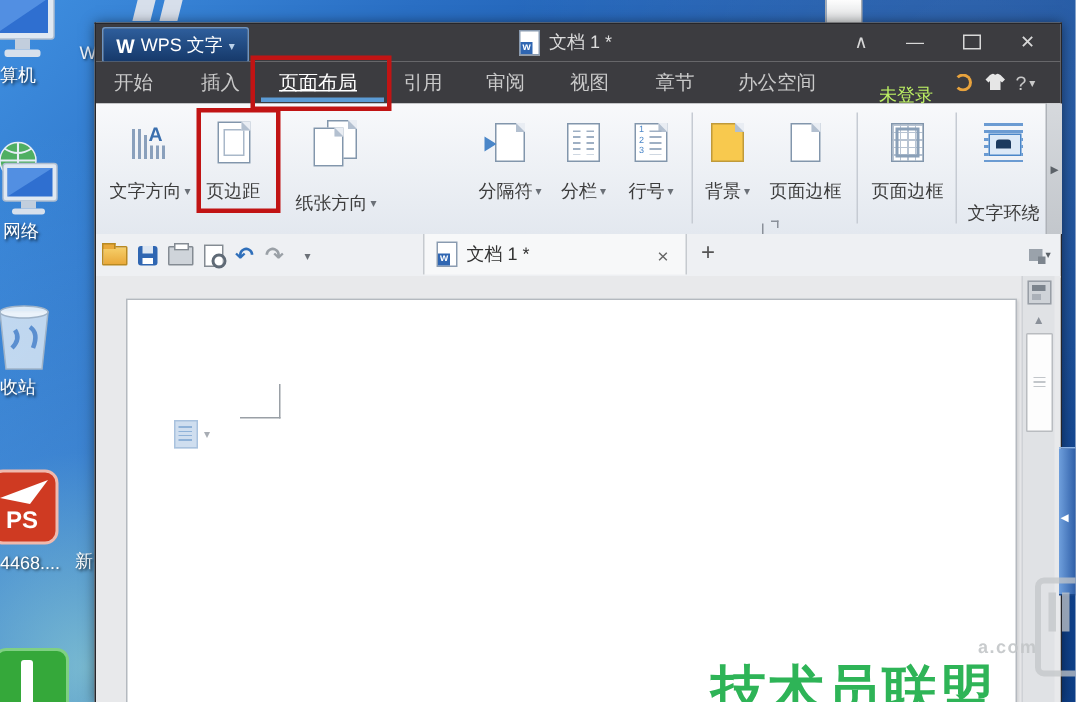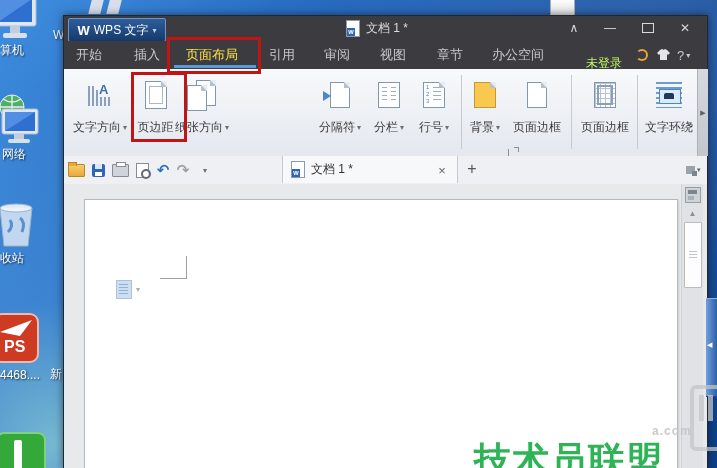--- a/index.html
+++ b/index.html
@@ -25,21 +25,21 @@
   .appbtn .wlogo{font-weight:bold;font-size:13px;color:#fff;}
   .appbtn .dd{font-size:8px;color:#bcd2ea;}
   .doctitle{position:absolute;left:282px;top:4px;display:flex;align-items:center;gap:6px;color:#dcdcdc;font-size:12px;}
   .docicon{position:relative;width:12px;height:15px;background:#fff;border:1px solid #8a9bb0;display:inline-block;}
   .docicon i{position:absolute;left:0;bottom:0;width:8px;height:8px;background:#2f66b2;color:#fff;font-style:normal;font-size:7px;line-height:8px;text-align:center;font-weight:bold;}
   .winctl{position:absolute;top:3px;height:18px;display:flex;align-items:center;justify-content:center;color:#d8d8d8;font-size:12px;width:26px;cursor:default;}
   .maxbox{width:10px;height:8px;border:1px solid #d8d8d8;display:inline-block;}
   
   .tabrow{position:absolute;left:0;top:25px;width:100%;height:28px;background:#3c3c40;}
   .rtab{position:absolute;top:0;height:28px;display:flex;align-items:center;color:#c9c9c9;font-size:13px;cursor:default;}
-  .rtab.active{color:#fde047;}
+  .rtab.active{color:#ffffff;text-decoration:underline;}
   .underline{position:absolute;left:110px;top:24px;width:82px;height:3px;background:#5b9bd5;}
   .login{position:absolute;top:8px;height:28px;display:flex;align-items:center;color:#bef264;font-size:12px;}
   .swirl{position:absolute;top:8px;width:12px;height:12px;border:2px solid #e8a33d;border-radius:50%;box-sizing:border-box;border-left-color:transparent;}
   .shirt{position:absolute;top:8px;width:15px;height:12px;}
   .helpbtn{position:absolute;top:0;height:28px;display:flex;align-items:center;color:#c9c9c9;font-size:13px;gap:2px;}
   .helpbtn .dd{font-size:8px;}
   
   .ribbon{position:absolute;left:0;top:53px;width:100%;height:87px;background:linear-gradient(#f8f9fb,#e3e8ef);border-bottom:1px solid #c2c7ce;}
   .rbtn{position:absolute;top:4px;height:78px;display:flex;flex-direction:column;align-items:center;justify-content:flex-start;cursor:default;}
   .ric{height:40px;display:flex;align-items:center;justify-content:center;margin-top:2px;}
@@ -268,21 +268,21 @@
         <span class="ric">
             <span class="pg pg-margins" style="width:22px;height:28px;">
               <span class="fold"></span>
             </span>
           </span>
         <span class="rlb">
             <span>页边距</span>
           </span>
       </div>
 
-      <div class="rbtn" style="left:106px;width:64px;">
+      <div class="rbtn" style="left:128px;width:64px;gap:8px;">
         <span class="ric">
           <span class="two-pg">
               <span class="pg" style="left:9px;top:0;">
                 <span class="fold"></span>
               </span>
               <span class="pg" style="left:0;top:5px;">
                 <span class="fold"></span>
               </span>
             </span>
         </span>
@@ -360,21 +360,21 @@
         <span class="ric">
             <span class="pg pg-grid pg-border" style="width:22px;height:26px;"></span>
           </span>
         <span class="rlb">
             <span>页面边框</span>
           </span>
       </div>
 
       <div class="rsep" style="left:573px;"></div>
 
-      <div class="rbtn" style="left:578px;width:54px;">
+      <div class="rbtn" style="left:578px;width:54px;justify-content:space-between;">
         <span class="ric">
             <span class="wrap-icon">
               <span class="wrap-img"></span>
             </span>
           </span>
         <span class="rlb">
             <span>文字环绕</span>
           </span>
       </div>
 

